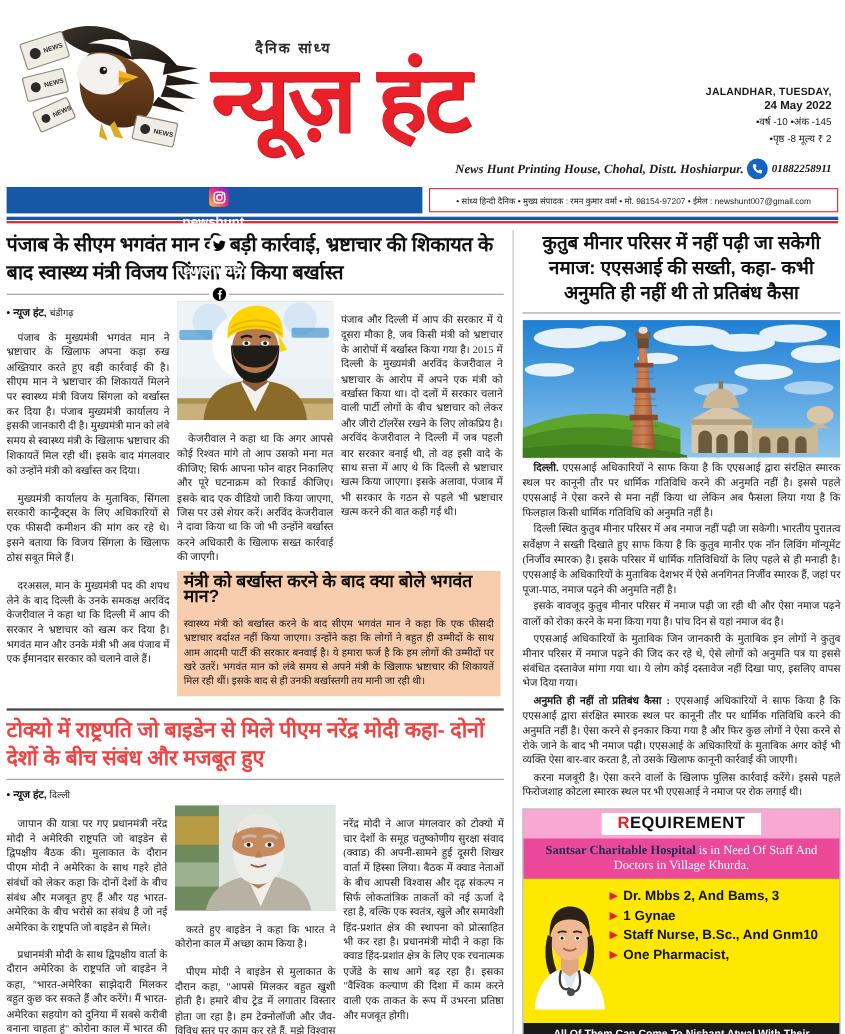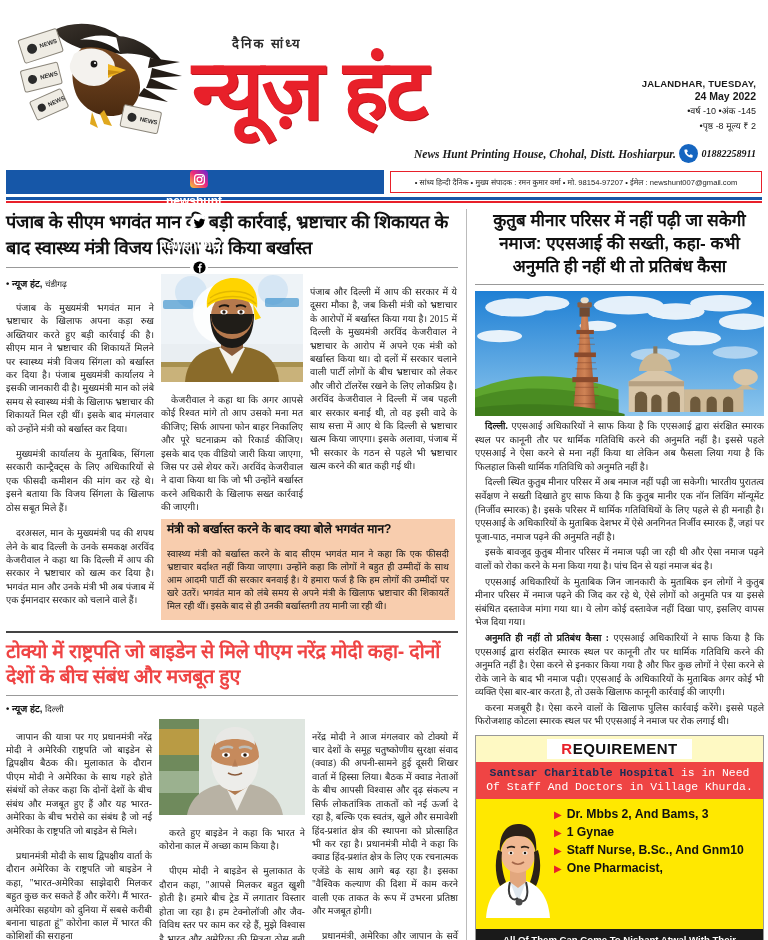--- a/index.html
+++ b/index.html
@@ -133,21 +133,21 @@
     border:0;
   }
   .photo svg{display:block;width:100%;height:100%;}
 
   
   .pinkbox{
     background:#f8cdae;padding:4px 6px 5px;box-sizing:border-box;margin-bottom:4px;
   }
   .pinkbox .pb-title{
     font-family:"Liberation Sans","DejaVu Sans",sans-serif;
-    font-weight:bold;font-size:12px;line-height:13px;color:#111;margin-bottom:3px;
+    font-weight:bold;font-size:16px;line-height:13px;color:#111;margin-bottom:3px;
   }
   .pinkbox .body-txt{font-size:9.2px;line-height:13px;}
 
   
   .art2{margin-top:4px;}
   .hl-art2{
     font-family:"Liberation Sans","DejaVu Sans",sans-serif;
     font-weight:bold;font-size:19.5px;line-height:25px;color:#ef4444;letter-spacing:-.2px;
   }
   .art2cols{display:flex;gap:7px;margin-top:4px;}
@@ -156,32 +156,32 @@
   
   .rphoto{width:100%;height:125px;margin-bottom:4px;overflow:hidden;}
   .rbody{
     font-family:"Liberation Serif","DejaVu Serif",serif;
     font-size:9.4px;line-height:13.6px;text-align:justify;color:#1a1a1a;
   }
   .rbody p{margin:0 0 2px;text-indent:10px;}
 
   
   .ad{margin-top:6px;border:1px solid #999;}
-  .ad-top{background:#fef9c3;height:26px;display:flex;align-items:center;justify-content:center;position:relative;}
+  .ad-top{background:#f9a8d4;height:26px;display:flex;align-items:center;justify-content:center;position:relative;}
   .ad-top .whitebox{
     background:#fff;padding:1px 14px;
   }
   .ad-top .whitebox span{
     font-family:"Liberation Sans","DejaVu Sans",sans-serif;
     font-weight:bold;font-size:15px;letter-spacing:.5px;color:#111;
   }
   .ad-top .whitebox span .r{color:#e8202a;}
   .ad-blue{
-    background:#ef4444;color:#fff;text-align:center;padding:4px 6px 5px;
-    font-family:Liberation Mono, monospace;
+    background:#ec4899;color:#fff;text-align:center;padding:4px 6px 5px;
+    font-family:Liberation Serif, serif;
     font-size:11.4px;line-height:14px;
   }
   .ad-blue b{color:#1a2e55;}
   .ad-yellow{
     background:#ffe800;padding:7px 6px 7px 0;display:flex;align-items:flex-start;min-height:112px;
   }
   .ad-nurse{width:78px;flex:0 0 78px;align-self:flex-end;}
   .ad-list{flex:1;}
   .ad-list li{
     list-style:none;display:flex;align-items:flex-start;gap:5px;

